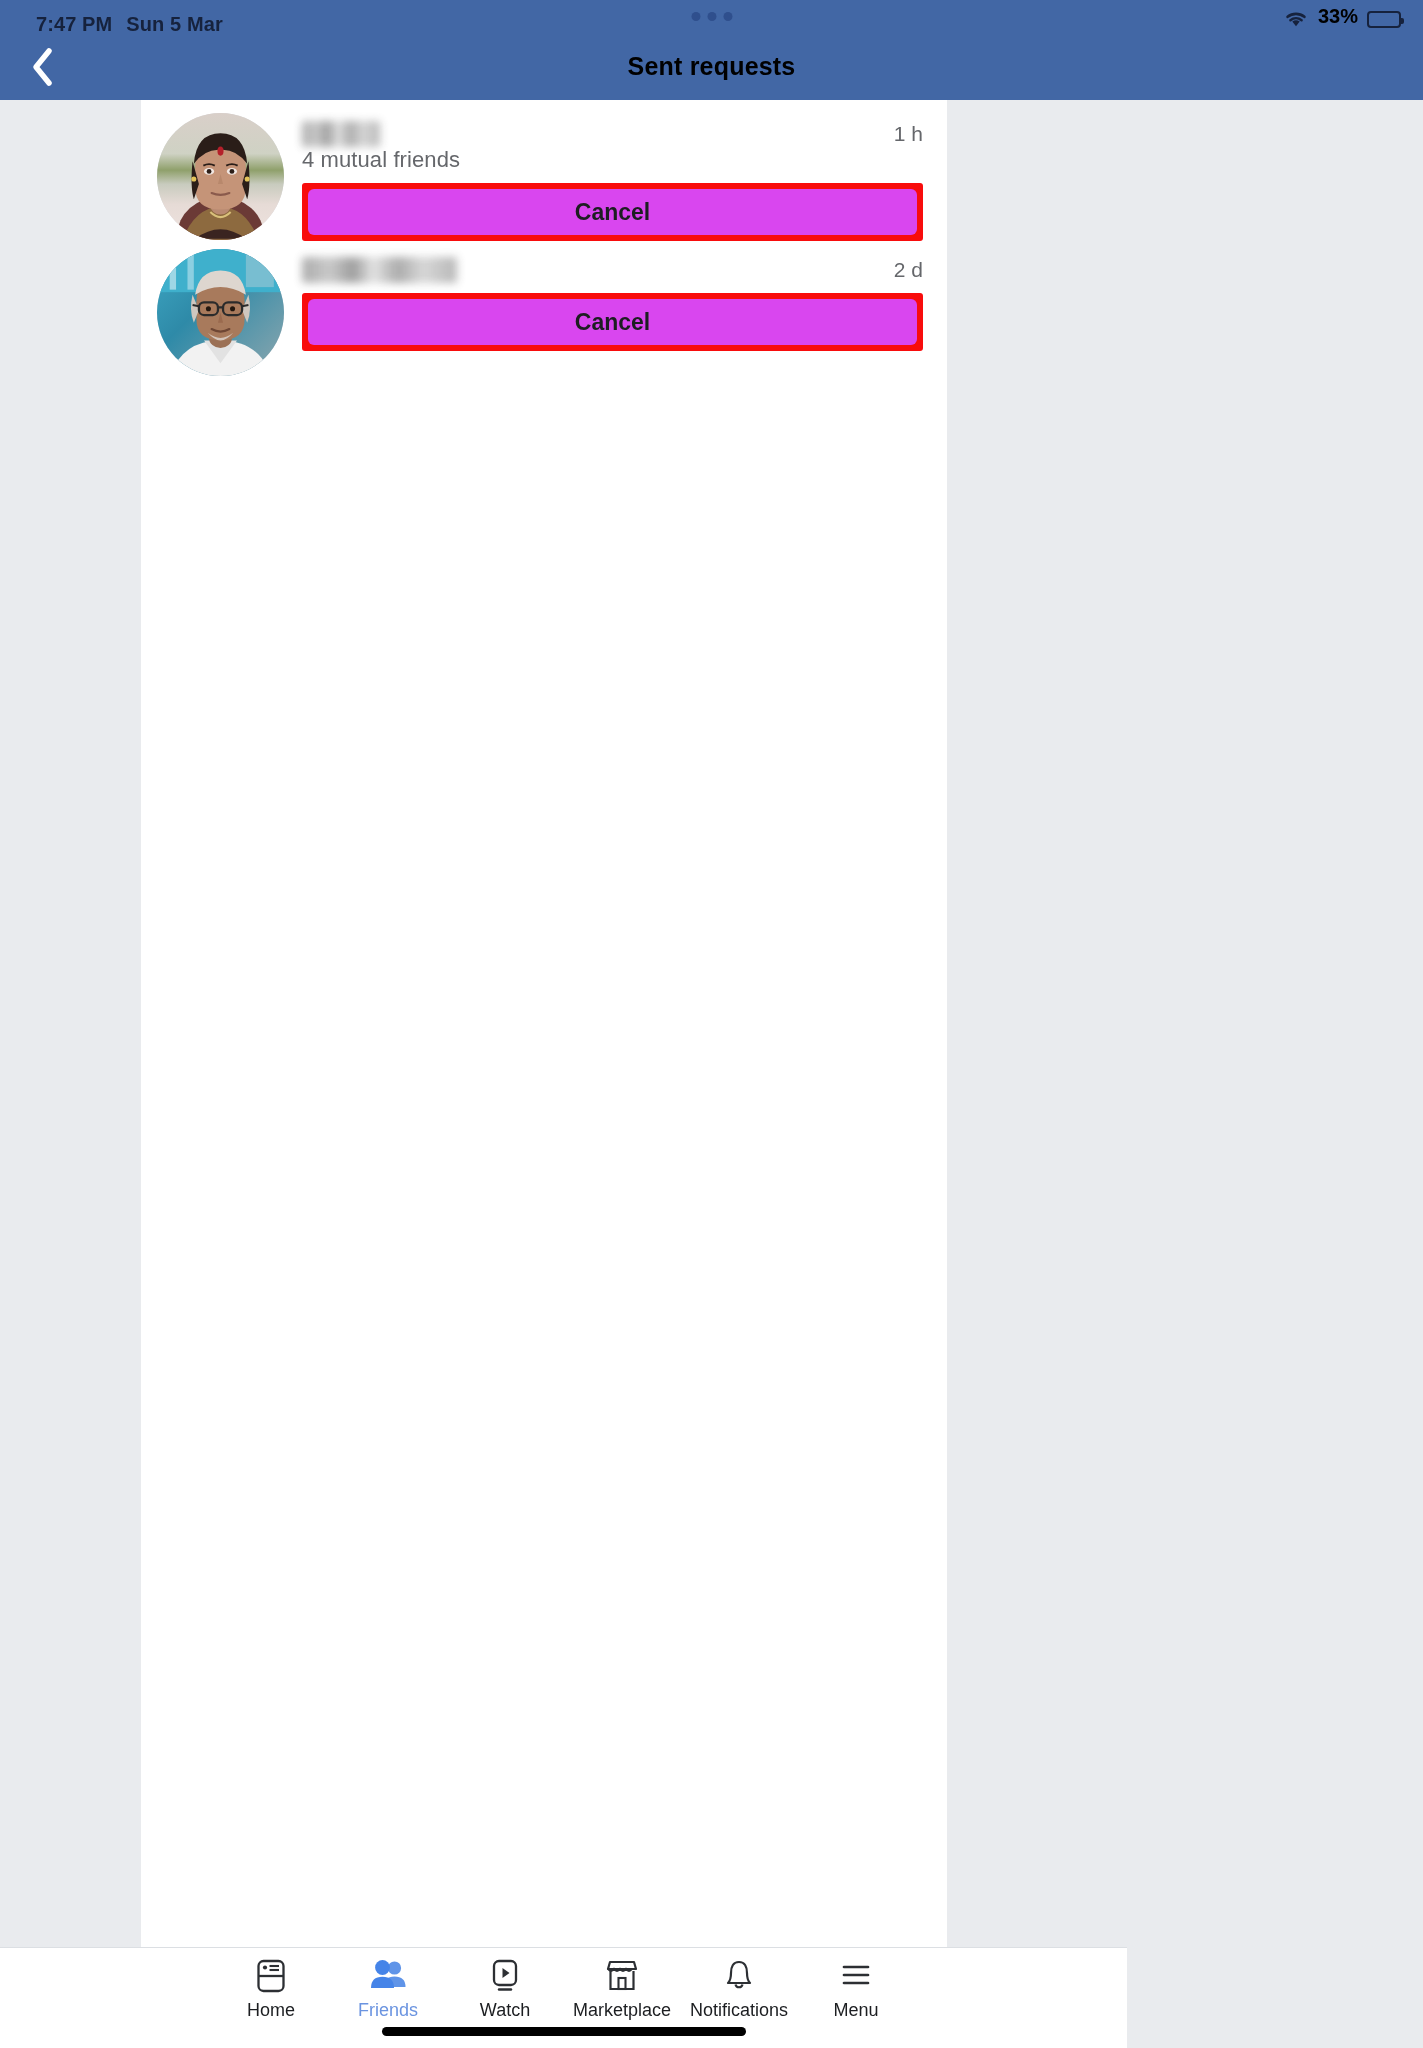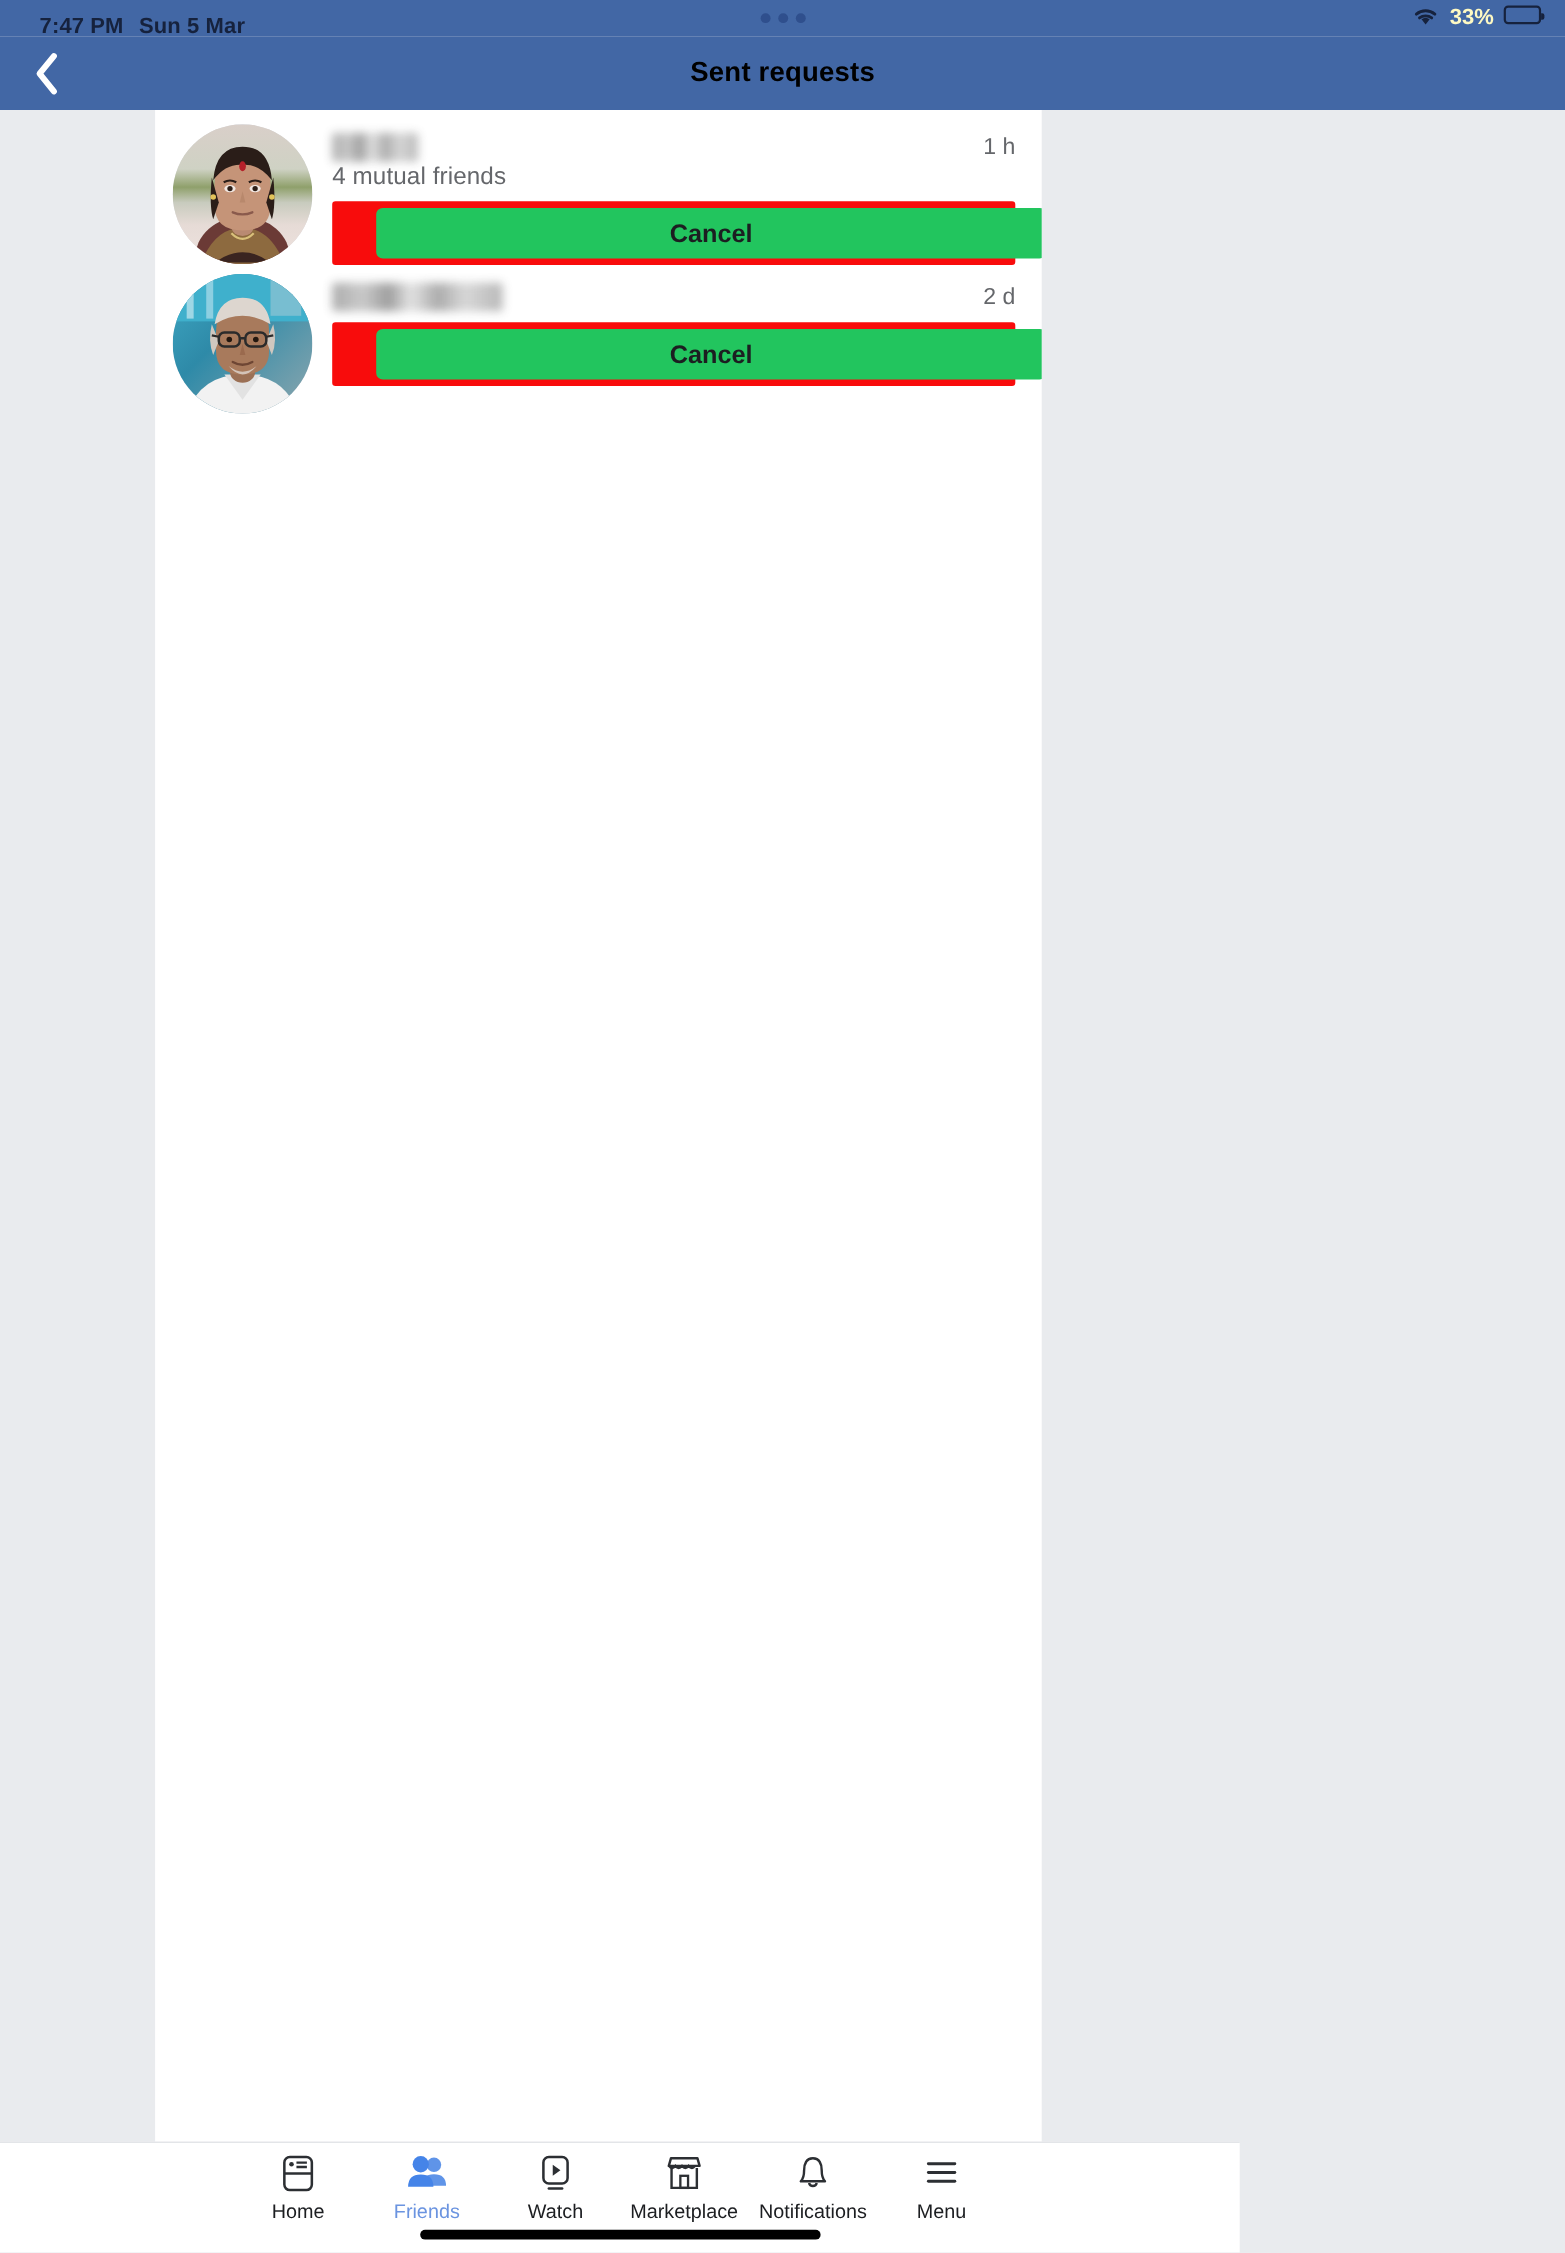--- a/index.html
+++ b/index.html
@@ -53,25 +53,25 @@
   .status-dots i {
     display: block;
     width: 9px; height: 9px;
     border-radius: 50%;
     background: #2f4f8d;
   }
   .status-right {
     position: absolute;
     right: 22px;
     display: flex;
-    align-items: flex-start;
+    align-items: flex-end;
     gap: 9px;
     font-size: 20px;
     font-weight: 600;
-    color: #fef9c3;
+    color: #000000;
   }
   .wifi-icon { display: block; }
   .battery {
     position: relative;
     width: 34px; height: 17px;
     border: 2px solid #16223d;
     border-radius: 4px;
     padding: 2px;
   }
   .battery::after {
@@ -206,32 +206,31 @@
     margin-top: 10px;
     border: 6px solid #f80c0c;
     border-radius: 3px;
     padding: 0;
     background: #f80c0c;
   }
 
   .action-button {
     width: 100%;
     height: 46px;
-    background: #22c55e;
+    background: #d946ef;
     border: none;
     border-radius: 6px;
     font-family: "Liberation Sans", sans-serif;
     font-size: 23px;
     font-weight: bold;
     color: #1c1e21;
     cursor: pointer;
     display: flex;
     align-items: center;
     justify-content: center;
-    margin-left: 34px;
   }
 
   
   .tab-bar-wrap {
     position: absolute;
     left: 0; bottom: 0;
     width: 1127px;
     height: 101px;
     background: #ffffff;
     border-top: 1px solid #dcdfe3;

